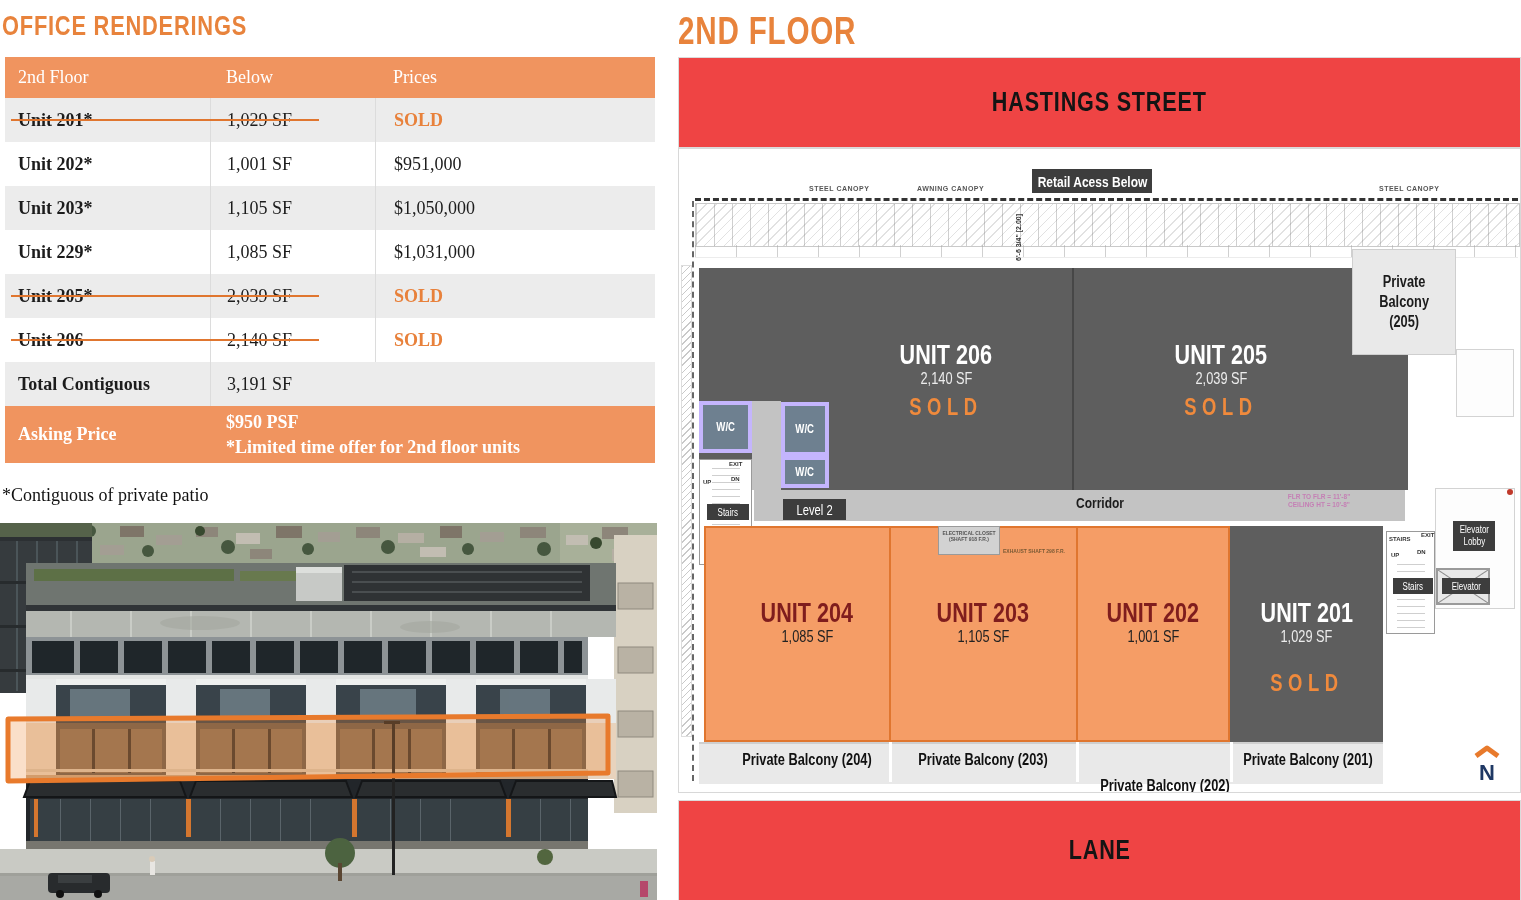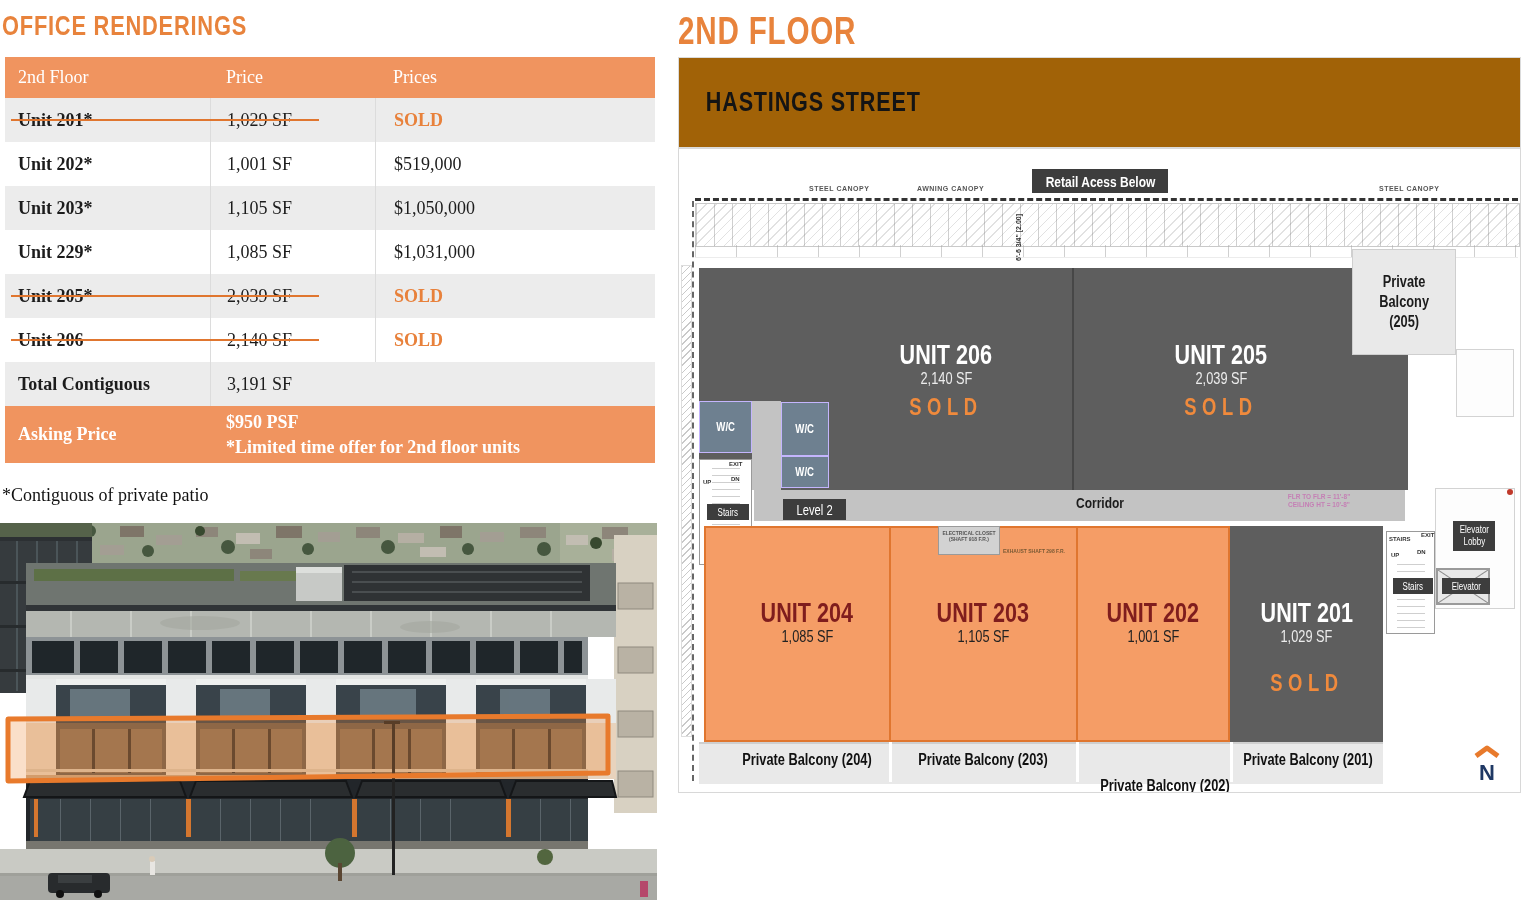--- a/index.html
+++ b/index.html
@@ -25,55 +25,55 @@
   .strike{position:absolute;left:6px;top:50%;width:308px;height:2px;background:#E0762F;margin-top:-1px;pointer-events:none;}
   .trow.ask{background:#F0945F;color:#fff;min-height:57px;}
   .trow.ask .c1{color:#fff;font-size:18px;}
   .trow.ask .c2b{padding-left:16px;font-weight:700;font-size:18px;line-height:1.35;color:#fff;}
   .footnote{position:absolute;left:2px;top:485px;font-family:"Liberation Serif",serif;font-size:18px;color:#111;}
   .photo-wrap{position:absolute;left:0;top:523px;width:657px;height:377px;}
 
   
   .right-panel{position:absolute;left:678px;top:0;width:843px;height:900px;}
   .plan-title{position:absolute;left:0;top:10px;font-weight:700;font-size:38px;color:#E8833C;letter-spacing:1px;}
-  .banner{position:absolute;left:0;width:841px;background:#a16207;border:1px solid #DBDBDB;display:flex;align-items:center;}
+  .banner{position:absolute;left:0;width:841px;background:#ef4444;border:1px solid #DBDBDB;display:flex;align-items:center;justify-content:center;}
   .banner .btxt{font-weight:700;font-size:27px;color:#141414;letter-spacing:1px;}
   .hastings{top:57px;height:89px;}
   .lane{top:800px;height:99px;align-items:flex-start;}
   .lane .btxt{margin-top:34px;}
 
   .plan{position:absolute;left:0;top:148px;width:841px;height:643px;background:#fff;border:1px solid #D8D8D8;overflow:hidden;}
   .abs{position:absolute;}
   .canopy-band{left:16px;top:54px;width:823px;height:42px;border:1px solid #c9c9c9;
     background:
       repeating-linear-gradient(90deg, rgba(120,120,120,.35) 0 1px, transparent 1px 18px),
       repeating-linear-gradient(135deg, rgba(150,150,150,.28) 0 1px, transparent 1px 7px);}
   .prop-line{left:16px;top:49px;width:823px;height:0;border-top:3px dashed #333;}
   .left-dash{left:13px;top:52px;height:580px;width:0;border-left:2px dashed #666;}
   .left-hatch{left:2px;top:116px;width:9px;height:470px;background:repeating-linear-gradient(135deg, rgba(120,120,120,.4) 0 1px, transparent 1px 5px);border:1px solid #ddd;}
   .tickrow{left:16px;top:96px;width:823px;height:12px;background:repeating-linear-gradient(90deg,#aaa 0 1px, transparent 1px 41px);opacity:.55;border-bottom:1px solid #ddd;}
   .clabel{font-size:7px;font-weight:700;color:#555;letter-spacing:.5px;}
-  .retail-badge{left:353px;top:20px;width:136px;height:24px;background:#3D3D3D;color:#fff;display:flex;align-items:center;justify-content:center;font-size:15px;font-weight:700;}
+  .retail-badge{left:353px;top:20px;width:120px;height:24px;background:#3D3D3D;color:#fff;display:flex;align-items:center;justify-content:center;font-size:15px;font-weight:700;}
   .dim-label{left:336px;top:50px;height:62px;writing-mode:vertical-rl;transform:rotate(180deg);font-size:7px;color:#333;font-weight:700;}
 
   .darkA{left:20px;top:119px;width:653px;height:222px;background:#5E5E5E;}
   .darkB{left:673px;top:204px;width:56px;height:137px;background:#5E5E5E;}
   .div65{left:393px;top:119px;width:2px;height:222px;background:#474747;}
   .balc205{left:673px;top:100px;width:102px;height:104px;background:#E9E9E9;border:1px solid #CFCFCF;display:flex;align-items:center;justify-content:center;text-align:center;}
   .balc205 .t{font-size:16px;font-weight:700;color:#1c1c1c;white-space:pre-line;line-height:1.25;}
   .faint{border:1px solid #D3D3D3;background:#FDFDFD;}
 
   .ulabel{position:absolute;text-align:center;}
   .ulabel .nm{font-weight:700;font-size:27px;color:#fff;line-height:1.05;}
   .ulabel .sz{font-weight:400;font-size:16px;color:#ECECEC;line-height:1.3;}
   .ulabel .so{font-weight:700;font-size:23px;color:#F08A3C;letter-spacing:7px;margin-top:4px;}
   .ulabel.dark-txt .nm{color:#7f1d1d;}
   .ulabel.dark-txt .sz{color:#222;}
 
-  .wc{background:#6E8090;border:1px solid #c4b5fd;display:flex;align-items:center;justify-content:center;box-sizing:border-box;}
+  .wc{background:#6E8090;border:4px solid #c4b5fd;display:flex;align-items:center;justify-content:center;box-sizing:border-box;}
   .wc .t{color:#fff;font-size:12px;font-weight:700;}
   .graystub{left:73px;top:252px;width:29px;height:89px;background:#C3C3C3;}
   .stairroom{background:#fff;border:1px solid #9a9a9a;box-sizing:border-box;}
   .treads{position:absolute;background:repeating-linear-gradient(0deg,#cfcfcf 0 1px,transparent 1px 7px);}
   .tiny{position:absolute;font-size:6px;font-weight:700;color:#333;}
   .dkbadge{background:#3D3D3D;color:#fff;display:flex;align-items:center;justify-content:center;text-align:center;}
   .corridor{left:75px;top:341px;width:651px;height:31px;background:#C3C3C3;}
   .corridor-label{left:366px;top:345px;width:110px;text-align:center;font-size:15px;font-weight:700;color:#1c1c1c;}
   .pink-note{left:590px;top:344px;width:100px;font-size:6.5px;font-weight:700;color:#C57FB5;text-align:center;white-space:pre-line;line-height:1.3;}
 
@@ -99,34 +99,34 @@
 <body>
 
 <div class="stage">
 
   <div class="left-panel">
     <div class="main-title"><span class="sqzL">OFFICE RENDERINGS</span></div>
 
     <div class="ptable">
       <div class="trow hdr">
         <div class="c1">2nd Floor</div>
-        <div class="c2">Price</div>
+        <div class="c2">Below</div>
         <div class="c3">Prices</div>
       </div>
 
       <div class="trow odd">
         <div class="c1">Unit 201*</div>
         <div class="c2">1,029 SF</div>
         <div class="c3 sold-txt">SOLD</div>
         <div class="strike"></div>
       </div>
       <div class="trow even">
         <div class="c1">Unit 202*</div>
         <div class="c2">1,001 SF</div>
-        <div class="c3">$519,000</div>
+        <div class="c3">$951,000</div>
       </div>
       <div class="trow odd">
         <div class="c1">Unit 203*</div>
         <div class="c2">1,105 SF</div>
         <div class="c3">$1,050,000</div>
       </div>
       <div class="trow even">
         <div class="c1">Unit 229*</div>
         <div class="c2">1,085 SF</div>
         <div class="c3">$1,031,000</div>
@@ -499,15 +499,18 @@
       <div class="abs reddot"></div>
 
       <div class="abs north">
         <svg width="30" height="13" viewBox="0 0 30 13">
           <polyline points="4,11 15,3 26,11" fill="none" stroke="#E87A2C" stroke-width="5" stroke-linejoin="round"></polyline>
         </svg>
         <div class="nl">N</div>
       </div>
     </div>
 
+    <div class="banner lane">
+      <span class="btxt"><span class="sqz">LANE</span></span>
+    </div>
   </div>
 
 </div>
 
 </body></html>

